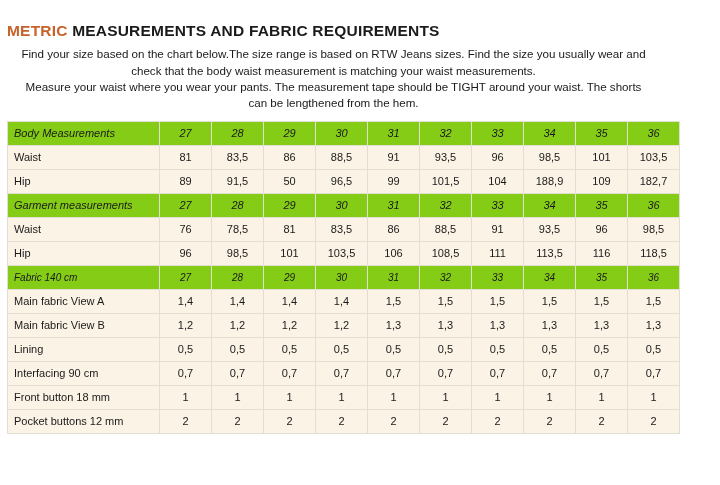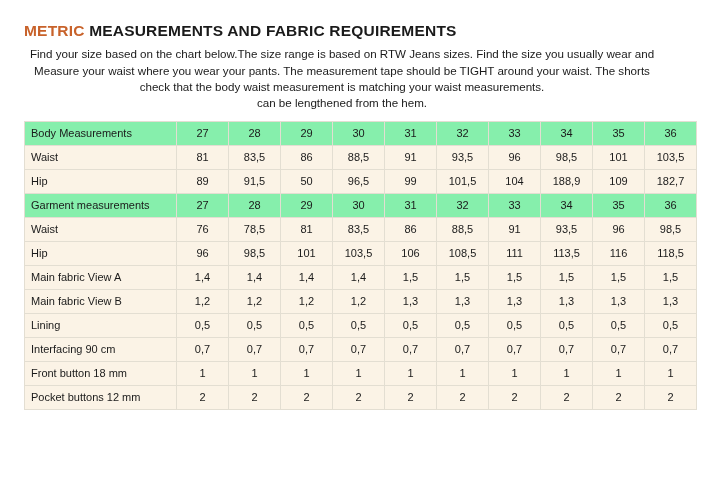--- a/index.html
+++ b/index.html
@@ -11,21 +11,21 @@
     width: 720px;
     height: 485px;
     font-family: "Liberation Sans", sans-serif;
     color: #1a1a1a;
     overflow: hidden;
   }
   .page {
     width: 684px;
     height: 485px;
     box-sizing: border-box;
-    padding: 22px 24px 0 24px;
+    padding: 22px 24px 0 7px;
     position: relative;
   }
   .title {
     font-size: 15.5px;
     font-weight: bold;
     letter-spacing: 0.2px;
     margin: 0 0 7px 0;
     line-height: 1.1;
   }
   .title .metric {
@@ -60,22 +60,23 @@
   }
   td.label {
     text-align: left;
     width: 152px;
   }
   td.val {
     text-align: center;
     width: 52px;
   }
   tr.header-row td {
-    background: #86efac;
+    background: #84cc16;
     font-weight: normal;
+    font-style: italic;
   }
   tr.header-row td.label {
     font-weight: normal;
   }
   tr.shaded td {
     background: #fbf3e6;
   }
   td.sublabel {
     padding-left: 14px;
     margin-left: 45px;
@@ -89,22 +90,22 @@
 
 <div class="page">
 
   <h1 class="title">
     <span class="metric">METRIC</span>
     <span class="rest">MEASUREMENTS AND FABRIC REQUIREMENTS</span>
   </h1>
 
   <div class="intro">
     <p>Find your size based on the chart below.The size range is based on RTW Jeans sizes. Find the size you usually wear and</p>
+    <p>check that the body waist measurement is matching your waist measurements.</p>
     <p>Measure your waist where you wear your pants. The measurement tape should be TIGHT around your waist. The shorts</p>
-    <p>check that the body waist measurement is matching your waist measurements.</p>
     <p>can be lengthened from the hem.</p>
   </div>
 
   <table class="chart">
     <tbody>
         <tr class="header-row">
           <td class="label">Body Measurements</td>
           <td class="val">27</td>
           <td class="val">28</td>
           <td class="val">29</td>
@@ -174,20 +175,33 @@
           <td class="val">98,5</td>
           <td class="val">101</td>
           <td class="val">103,5</td>
           <td class="val">106</td>
           <td class="val">108,5</td>
           <td class="val">111</td>
           <td class="val">113,5</td>
           <td class="val">116</td>
           <td class="val">118,5</td>
         </tr>
+        <tr class="header-row">
+          <td class="label sublabel small">Fabric 140 cm</td>
+          <td class="val small">27</td>
+          <td class="val small">28</td>
+          <td class="val small">29</td>
+          <td class="val small">30</td>
+          <td class="val small">31</td>
+          <td class="val small">32</td>
+          <td class="val small">33</td>
+          <td class="val small">34</td>
+          <td class="val small">35</td>
+          <td class="val small">36</td>
+        </tr>
         <tr class="shaded">
           <td class="label">Main fabric View A</td>
           <td class="val">1,4</td>
           <td class="val">1,4</td>
           <td class="val">1,4</td>
           <td class="val">1,4</td>
           <td class="val">1,5</td>
           <td class="val">1,5</td>
           <td class="val">1,5</td>
           <td class="val">1,5</td>

